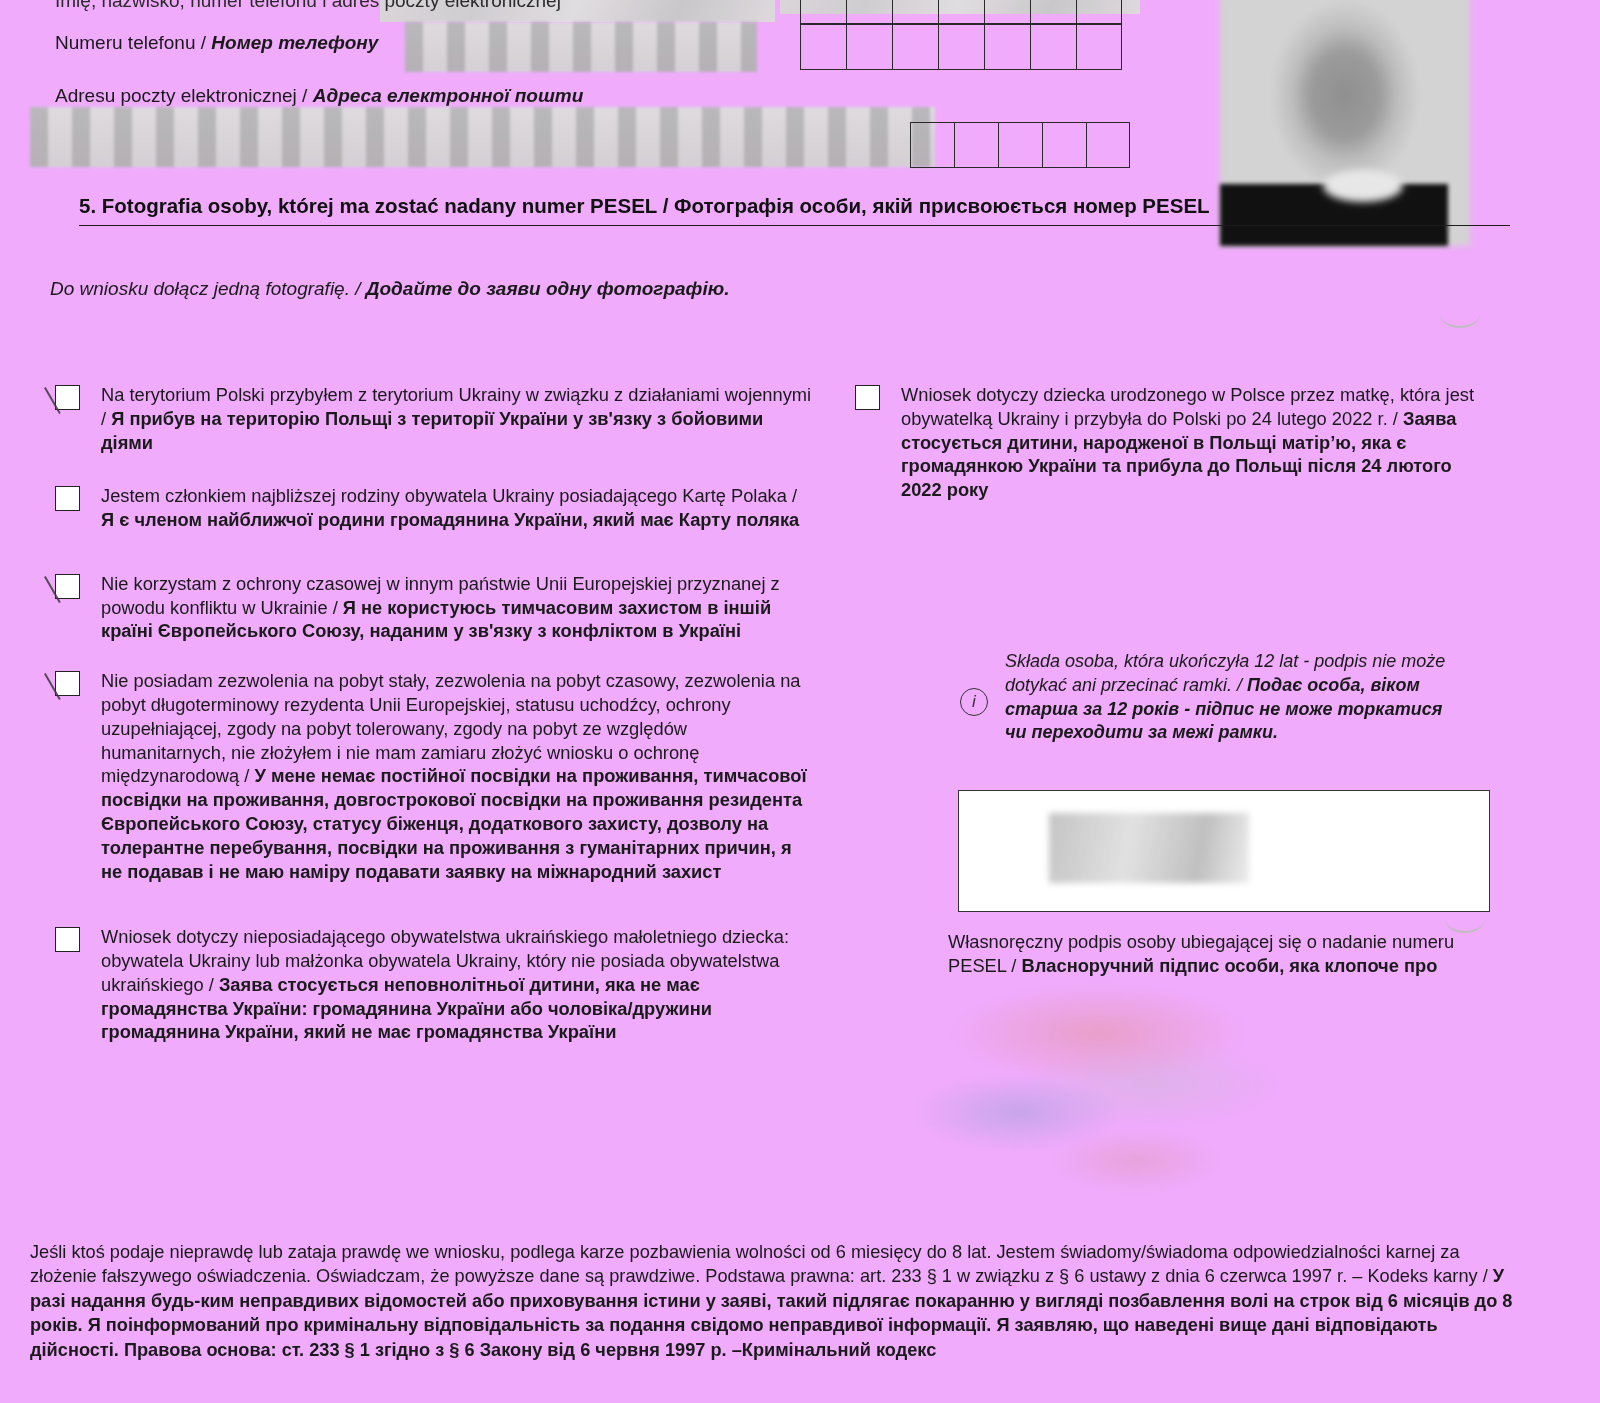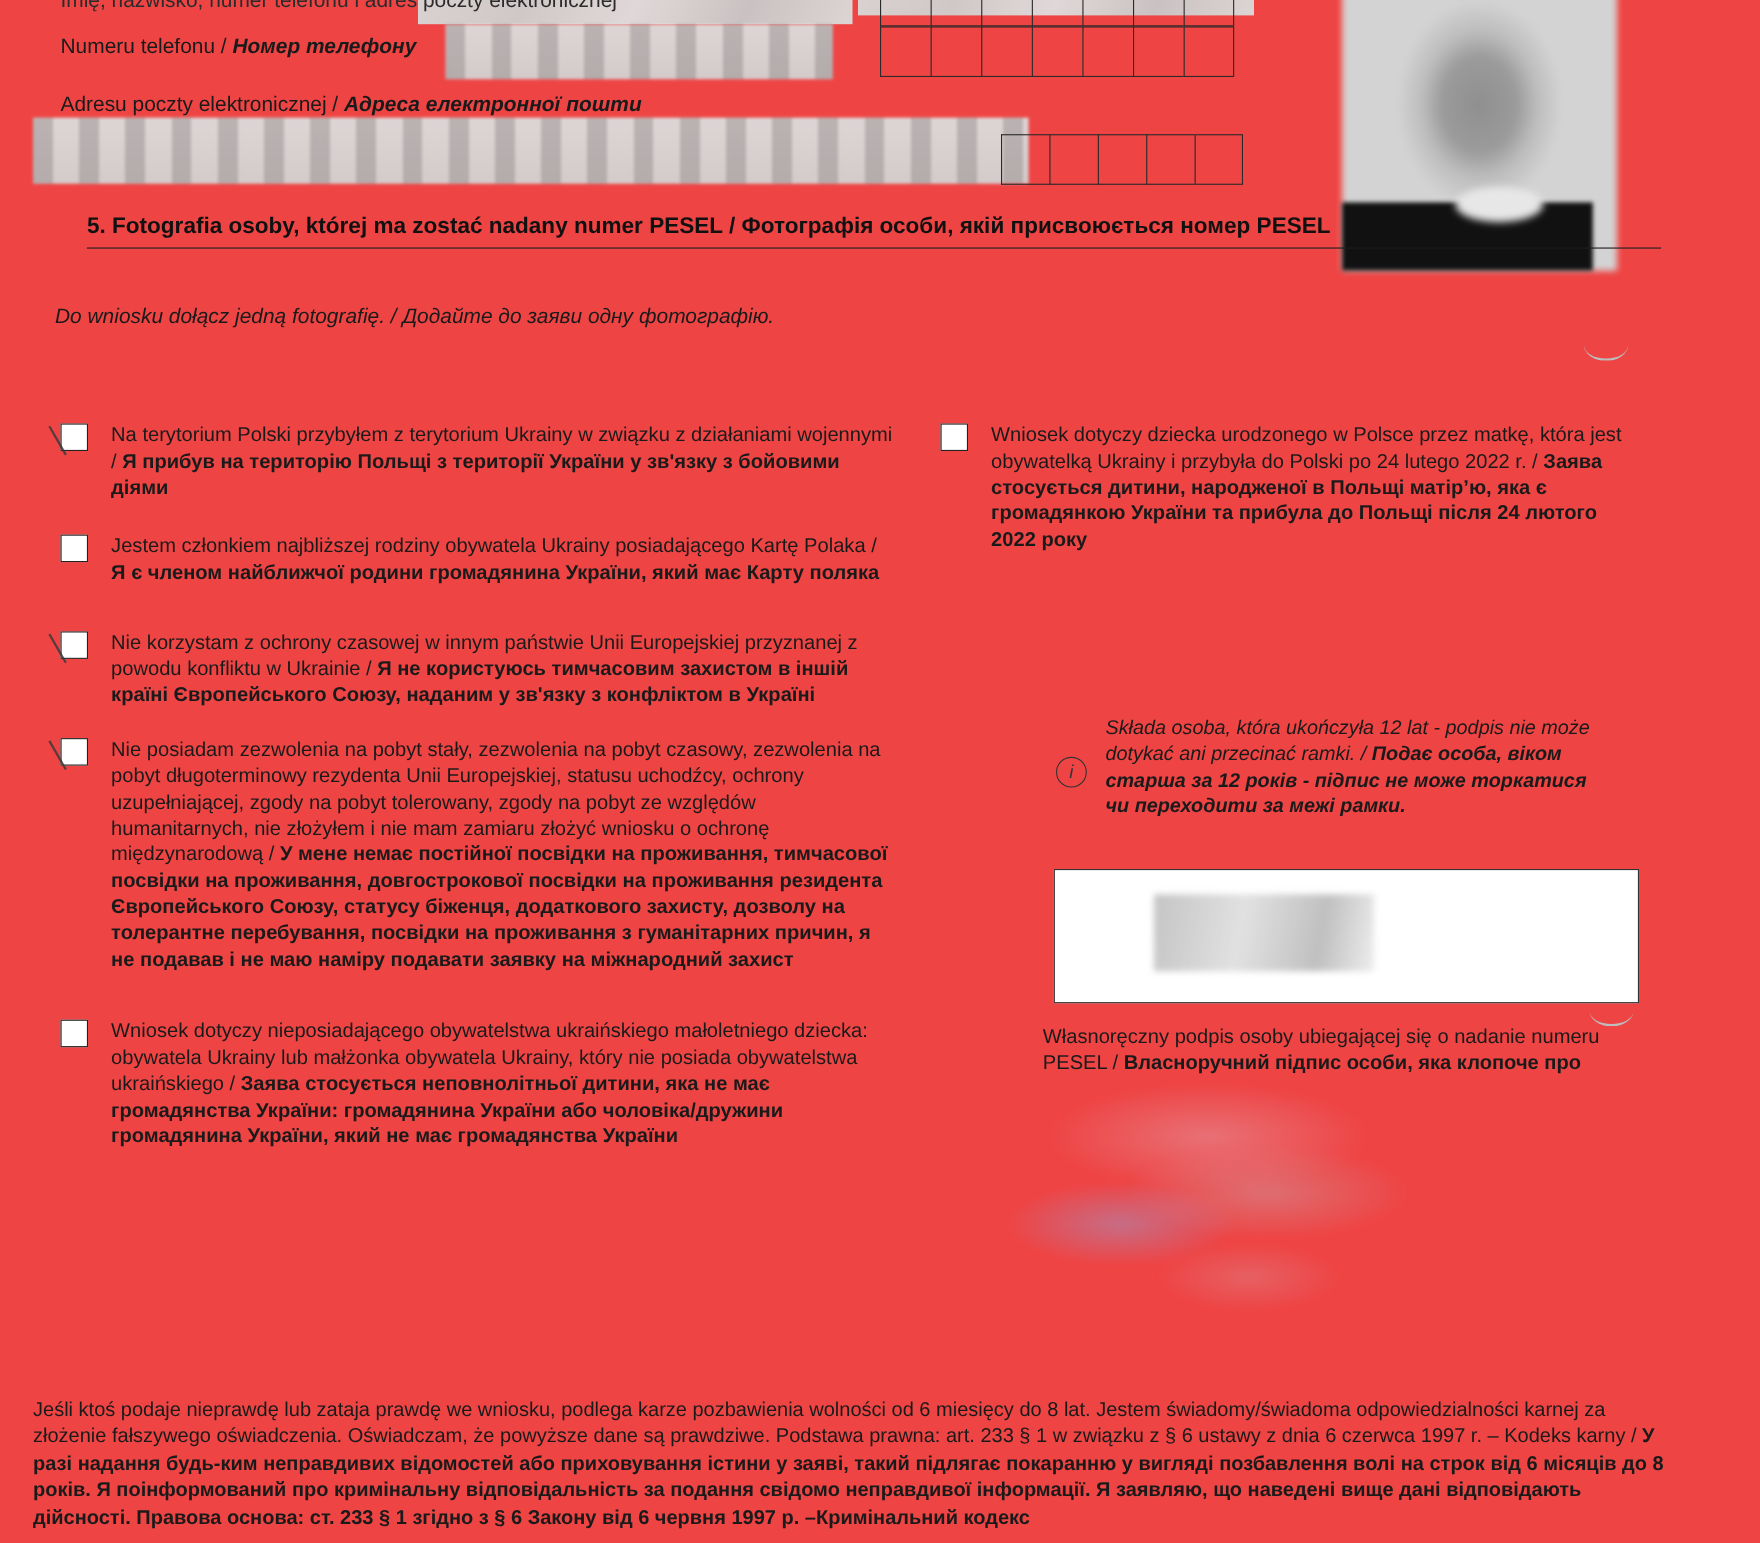--- a/index.html
+++ b/index.html
@@ -9,21 +9,21 @@
   }
   body {
     font-family: "Liberation Sans", sans-serif;
     color: #111;
   }
   .page {
     position: relative;
     width: 1600px;
     height: 1403px;
     overflow: hidden;
-    background: #ef4444;
+    background: #f0abfc;
   }
 
   
   .field-row {
     position: absolute;
     left: 55px;
     font-size: 19px;
     color: #1a1a1a;
     white-space: nowrap;
   }
@@ -104,21 +104,21 @@
     border-bottom: 1.6px solid #1d1d1d;
     margin-top: 6px;
   }
   .note-italic {
     position: absolute;
     left: 50px;
     font-size: 19px;
     font-style: italic;
     color: #1a1a1a;
   }
-  .note-italic b { font-weight: 400; }
+  .note-italic b { font-weight: 700; }
 
   
   .col-left  { position: absolute; left: 55px;  top: 383px; width: 760px; }
   .col-right { position: absolute; left: 855px; top: 383px; width: 620px; }
 
   .decl {
     position: relative;
     padding-left: 46px;
     margin-bottom: 26px;
   }
@@ -218,21 +218,20 @@
 
   
   .legal {
     position: absolute;
     left: 30px;
     top: 1240px;
     width: 1490px;
     font-size: 18.2px;
     line-height: 1.34;
     color: #1a1a1a;
-    margin-top: 29px;
   }
   .legal .ua { font-weight: 700; }
 
   .corner-arc {
     position: absolute;
     width: 40px; height: 26px;
     border-bottom: 2px solid #bdbdbd;
     border-radius: 0 0 50% 50%;
   }
 </style>

